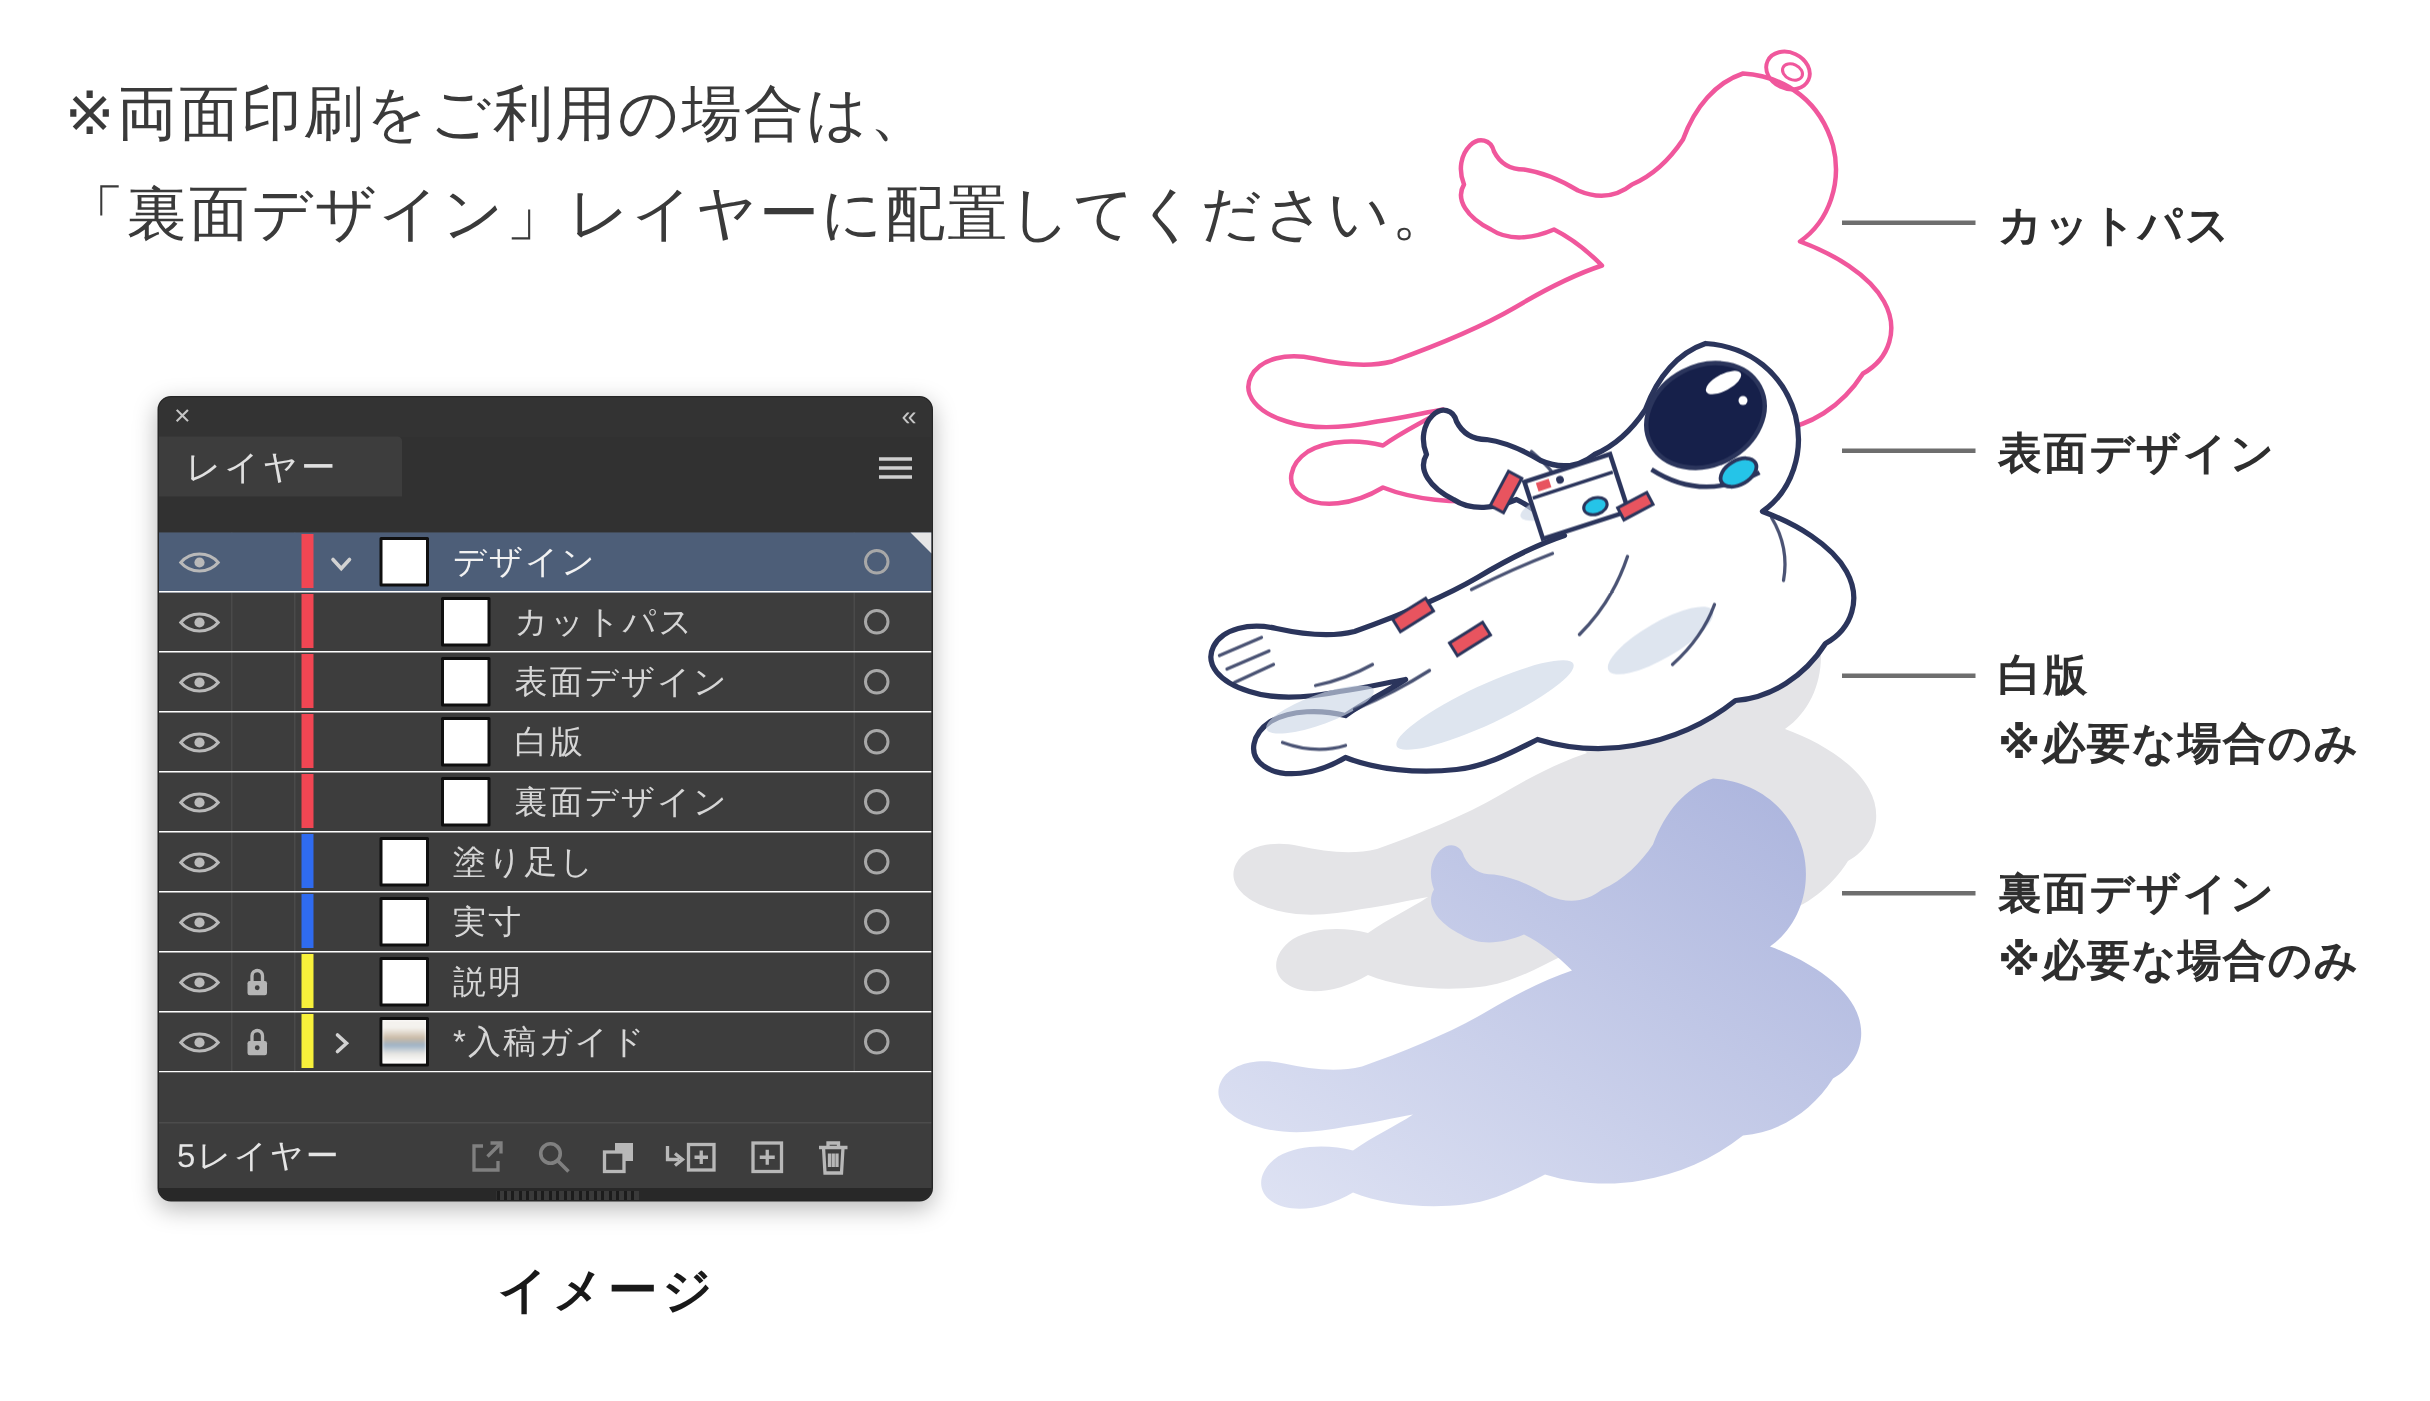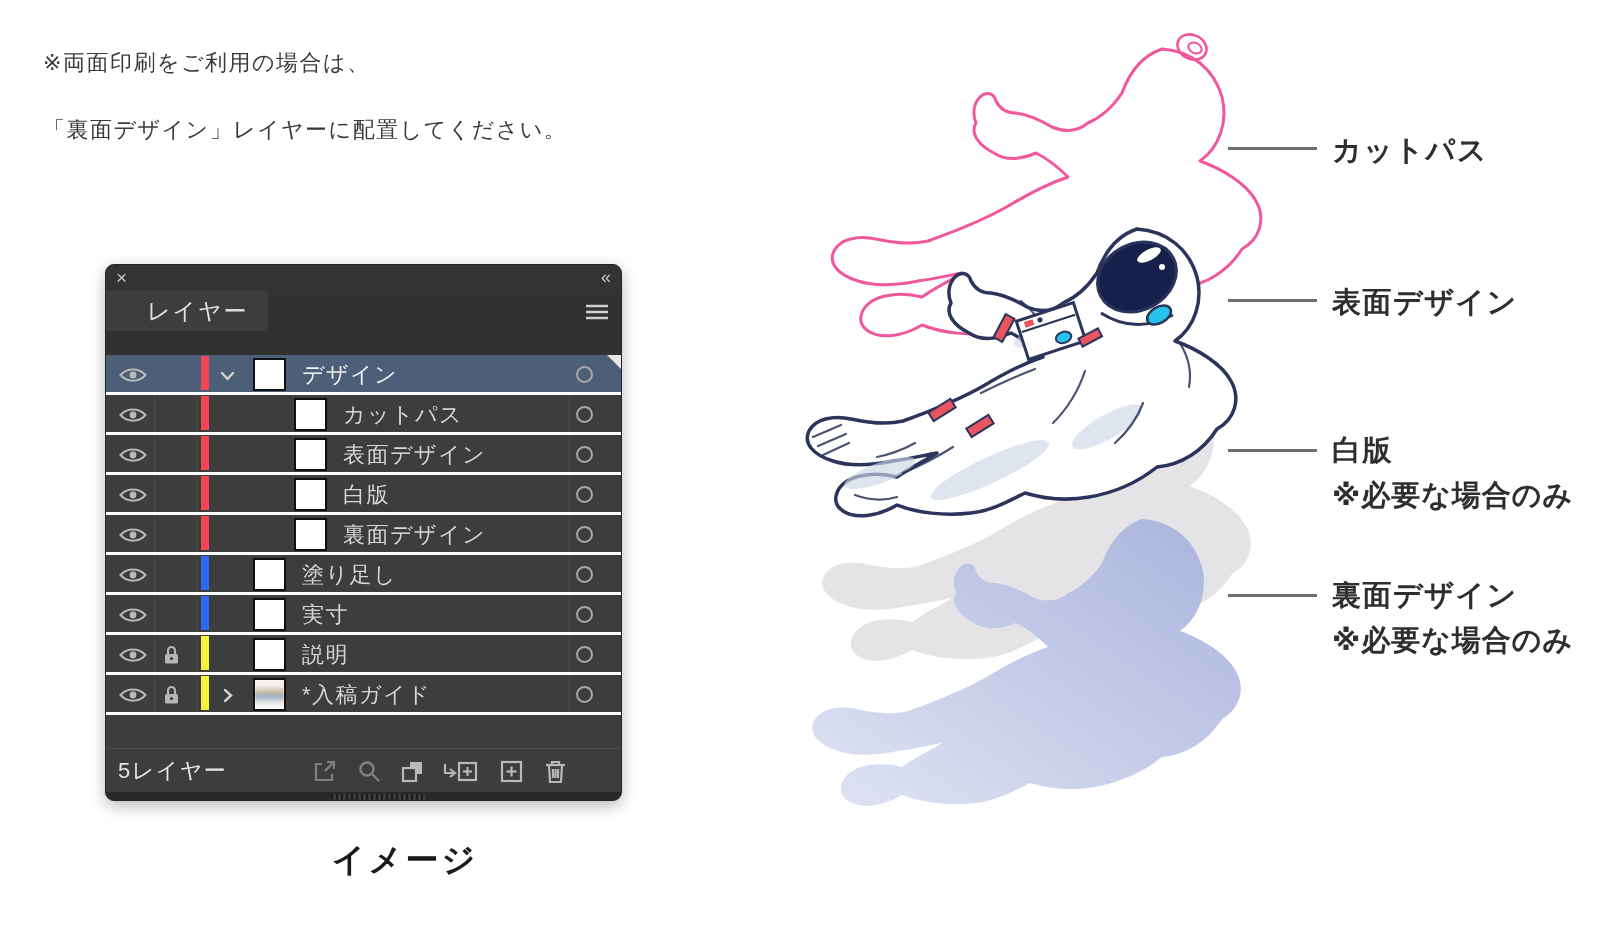--- a/index.html
+++ b/index.html
@@ -1,21 +1,21 @@
 <!DOCTYPE html>
 <html><head>
 <meta charset="utf-8">
 <style>
   * { margin:0; padding:0; box-sizing:border-box; }
   html,body { background:#ffffff; }
   body { font-family:"Liberation Sans","DejaVu Sans",sans-serif; }
   .stage { position:relative; width:1620px; height:934px; background:#ffffff; overflow:hidden; }
 
   
-  .note-line { position:absolute; left:43px; font-size:22px; font-weight:500;
+  .note-line { position:absolute; left:43px; font-size:40px; font-weight:500;
                color:#3a3a3a; letter-spacing:1.5px; white-space:nowrap; }
   .note-line.l1 { top:48px; }
   .note-line.l2 { top:115px; }
 
   
   .leader { position:absolute; width:89px; height:3px; background:#6e6e6e; }
   .anno-label { position:absolute; font-size:29px; font-weight:600; color:#2e2e2e;
                 letter-spacing:1.5px; white-space:nowrap; }
   .anno-note  { position:absolute; font-size:29px; font-weight:600; color:#2e2e2e;
                 letter-spacing:1px; white-space:nowrap;text-align:right; }
@@ -31,28 +31,28 @@
   .panel { position:absolute; left:105px; top:264px; width:517px; height:537px;
            background:#3d3d3d; border-radius:9px; border:1px solid #262626;
            box-shadow:0 5px 16px rgba(0,0,0,.28); overflow:hidden; }
   .titlebar { position:absolute; left:0; top:0; right:0; height:26px; background:#333333; }
   .titlebar .close { position:absolute; left:10px; top:1px; font-size:19px; color:#c6c6c6;
                      line-height:24px; cursor:default; }
   .titlebar .collapse { position:absolute; right:12px; top:0px; font-size:18px; color:#c6c6c6;
                         line-height:24px; letter-spacing:-2px; }
   .headerdark { position:absolute; left:0; top:26px; right:0; height:64px; background:#313131; }
   .tab { position:absolute; left:0; top:0; width:162px; height:40px; background:#3d3d3d;
-         border-radius:0 3px 0 0;padding-left:23px; }
+         border-radius:0 3px 0 0; }
   .tab span { display:block; padding-left:18px; line-height:40px; font-size:23px;
               color:#e0e0e0; letter-spacing:2px; }
   .menu-btn { position:absolute; right:12px; top:12px; width:24px; height:18px; }
 
   .rows { position:absolute; left:0; top:90px; right:0; height:360px; background:#3d3d3d; }
   .vdiv { position:absolute; top:0; width:1px; height:360px; background:#4a4a4a; }
-  .row { position:absolute; left:0; right:0; height:40px; border-bottom:3px solid #ffffff; }
+  .row { position:absolute; left:0; right:0; height:40px; border-bottom:1px solid #ffffff; }
   .row.selected { background:#4d5e78; }
   .row .eye { position:absolute; left:13px; top:11px; width:28px; height:18px; }
   .row .lockw { position:absolute; left:57px; top:10px; width:17px; height:20px; }
   .row .bar { position:absolute; left:95px; top:1px; bottom:2px; width:8px; }
   .bar-red    { background:#f14653; }
   .bar-blue   { background:#2f6bef; }
   .bar-yellow { background:#f8f13b; }
   .row .chev { position:absolute; left:113px; top:12px; width:17px; height:17px; }
   .row .thumb { position:absolute; top:3px; width:33px; height:33px; background:#ffffff;
                 border:2px solid #101010; border-radius:1px; overflow:hidden; }

